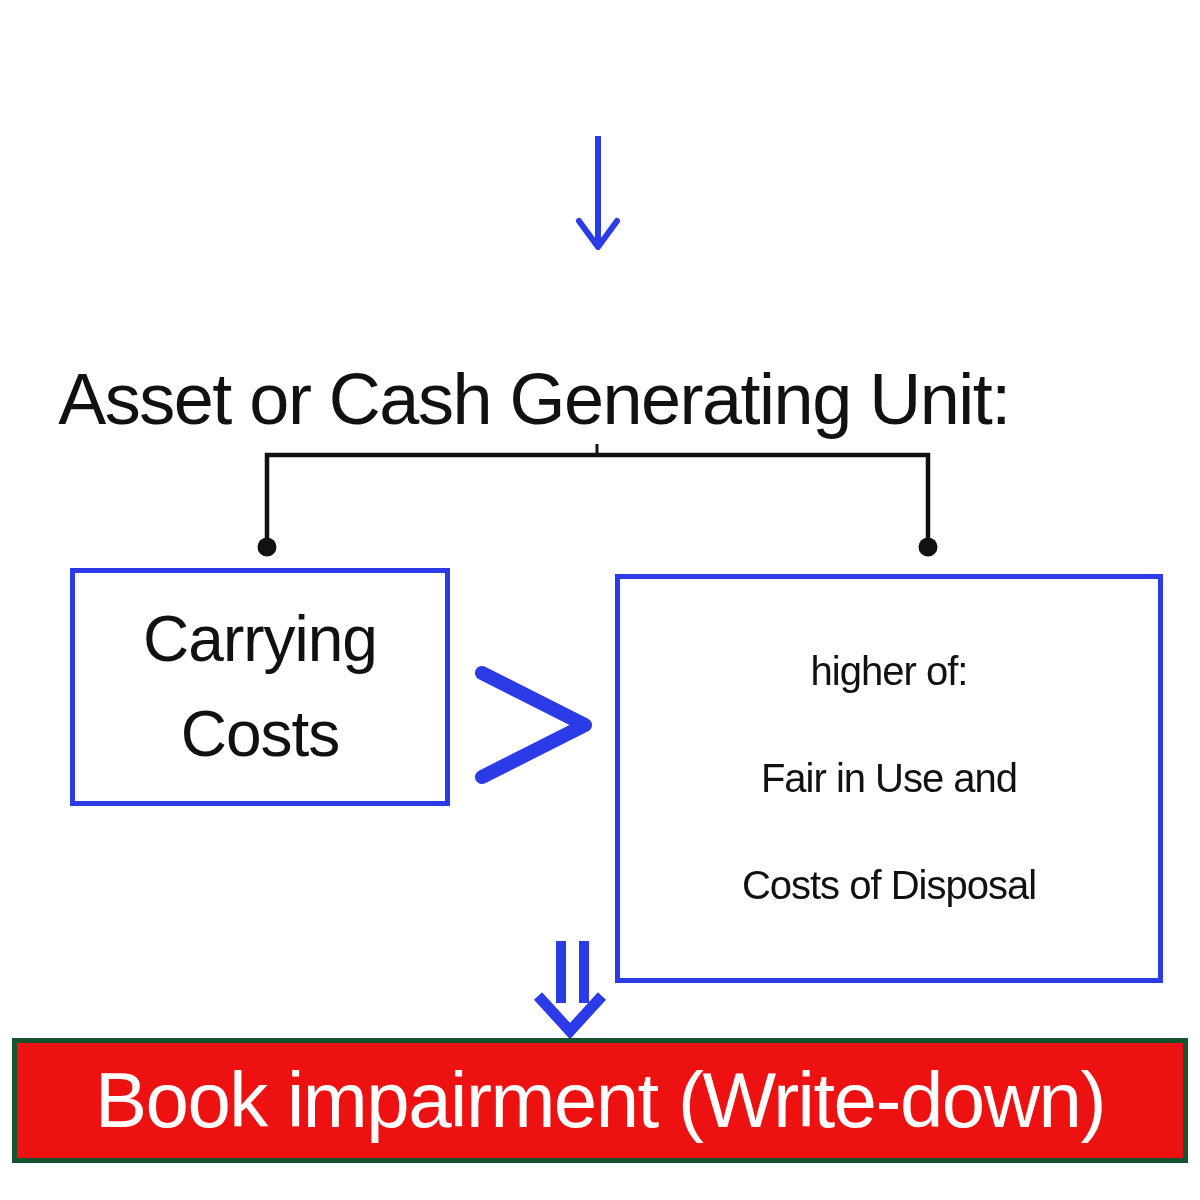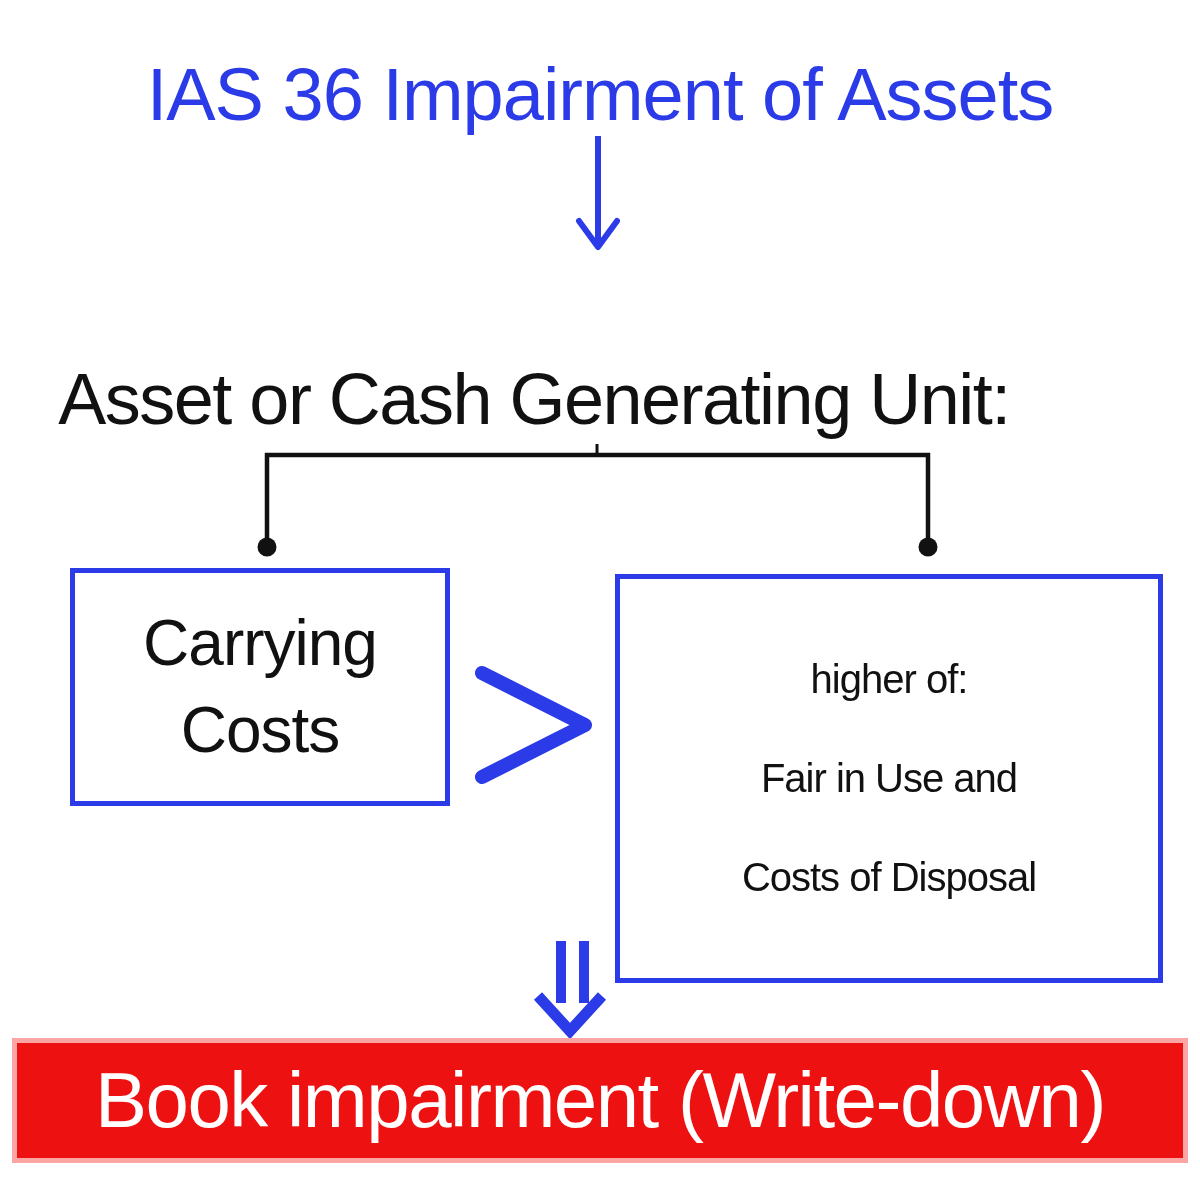--- a/index.html
+++ b/index.html
@@ -59,20 +59,21 @@
 
   .box {
     background: #ffffff;
     border: 5px solid #2B3BE8;
     display: flex;
     flex-direction: column;
     align-items: center;
     justify-content: center;
     text-align: center;
     box-sizing: border-box;
+    gap: 8px;
   }
   .box-left {
     left: 70px;
     top: 568px;
     width: 380px;
     height: 238px;
     font-size: 64px;
     line-height: 87px;
     letter-spacing: -1px;
   }
@@ -86,21 +87,21 @@
     letter-spacing: -1px;
   }
   .box .line { white-space: nowrap; }
 
   .result-box {
     left: 12px;
     top: 1038px;
     width: 1176px;
     height: 125px;
     background: #EE1111;
-    border: 5px solid #fca5a5;
+    border: 5px solid #14532d;
     box-sizing: border-box;
     display: flex;
     align-items: center;
     justify-content: center;
   }
   .result-label {
     color: #ffffff;
     font-size: 78px;
     letter-spacing: -1.5px;
     white-space: nowrap;
@@ -129,21 +130,20 @@
       <polyline points="482,673 585,725 482,777" fill="none" stroke="#2B3BE8" stroke-width="14" stroke-linecap="round" stroke-linejoin="round"></polyline>
     </g>
 
     <g>
       <line x1="561" y1="941" x2="561" y2="1003" stroke="#2B3BE8" stroke-width="10"></line>
       <line x1="584" y1="941" x2="584" y2="1003" stroke="#2B3BE8" stroke-width="10"></line>
       <polyline points="538,996 570,1031 602,996" fill="none" stroke="#2B3BE8" stroke-width="11" stroke-linecap="butt" stroke-linejoin="miter"></polyline>
     </g>
   </svg>
 
-  <div class="abs title">IAS 36 Impairment of Assets</div>
 
   <div class="abs subject-text">Asset or Cash Generating Unit:</div>
 
   <div class="abs box box-left">
     <div class="line">Carrying</div>
     <div class="line">Costs</div>
   </div>
 
   <div class="abs box box-right">
     <div class="line">higher of:</div>

